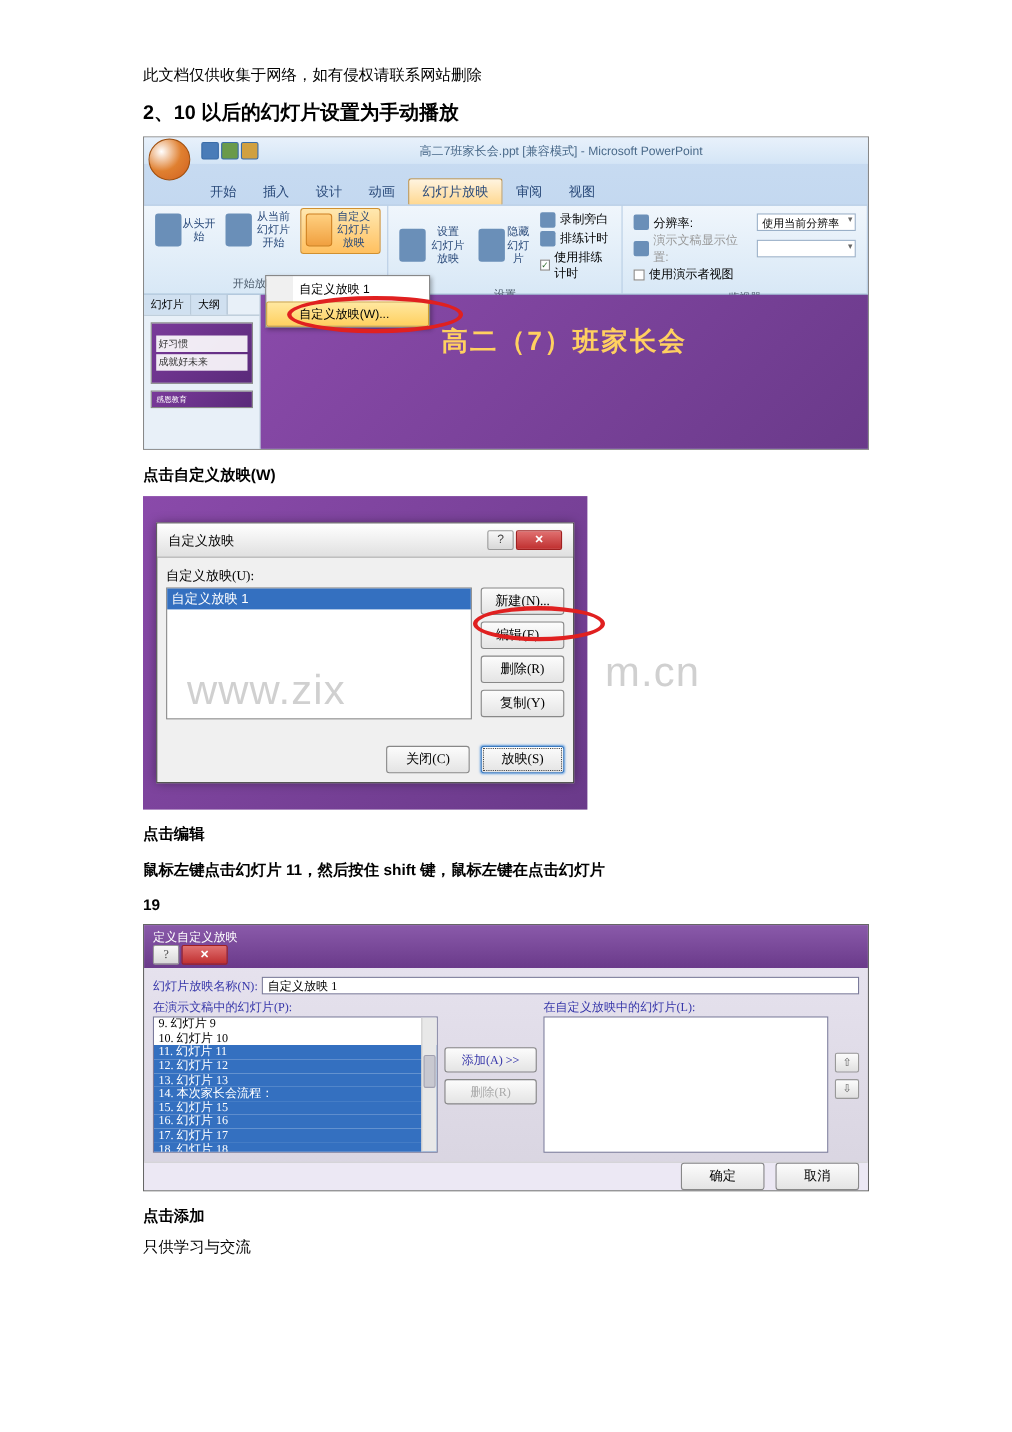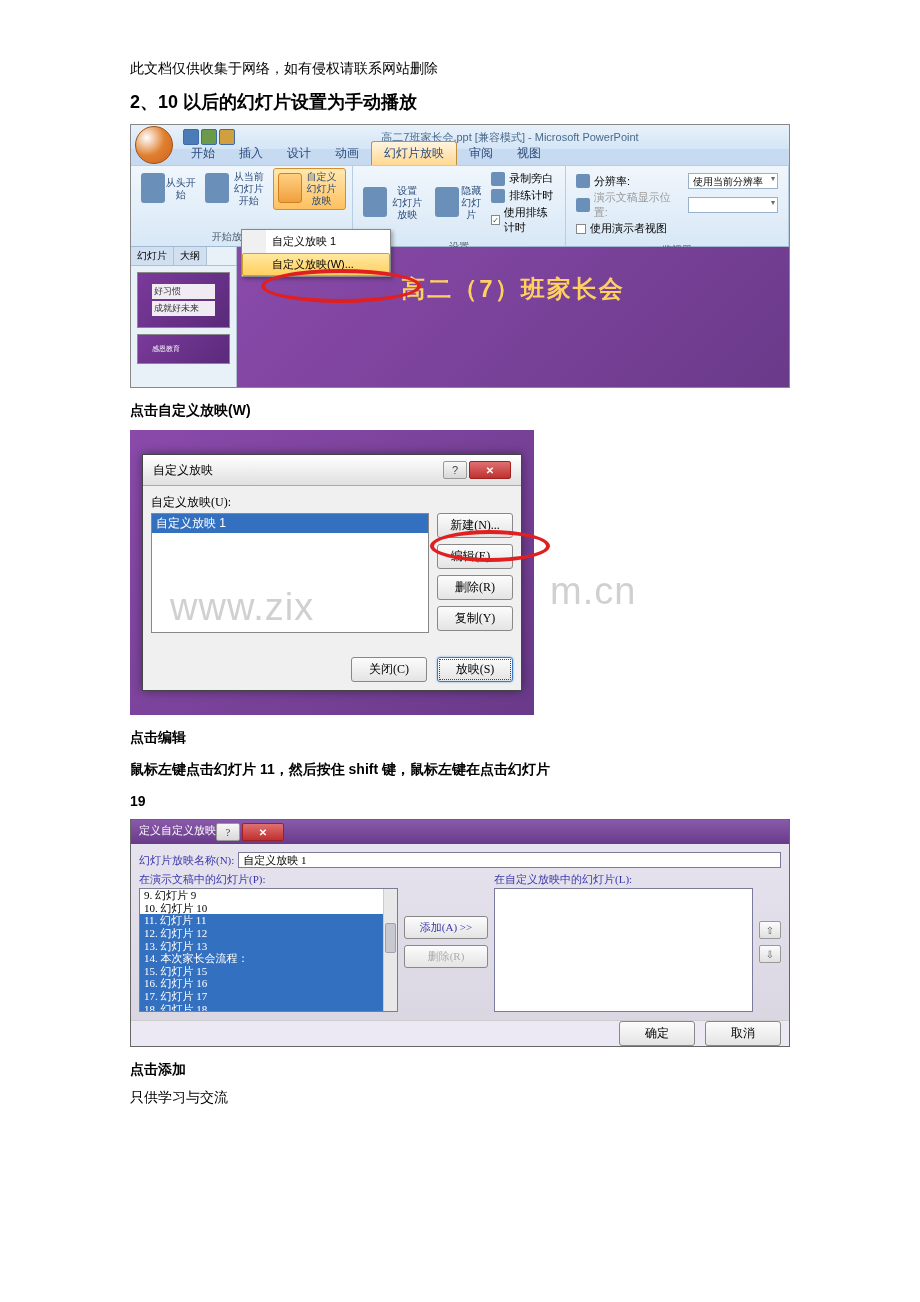--- a/index.html
+++ b/index.html
@@ -10,21 +10,21 @@
   .section-text { font-size: 14px; font-weight: bold; margin: 14px 0 10px 0; }
   .footer { font-size: 14px; margin-top: 10px; font-family: SimSun, serif; }
 
   
   .ppt-window { border: 1px solid #888; background: linear-gradient(to bottom, #c9dcf2, #b0cbe8); font-size: 11px; }
   .title-bar { background: linear-gradient(to bottom, #e8f1fb, #d4e5f6); height: 24px; display: flex; align-items: center; padding: 0 4px; }
   .office-btn { width: 38px; height: 38px; border-radius: 50%; background: radial-gradient(circle at 30% 30%, #fff, #e08030, #d06020); border: 1px solid #a05010; position: relative; top: 8px; margin-right: 6px; }
   .qat { display: flex; gap: 2px; margin-left: 4px; }
   .qat-btn { width: 16px; height: 16px; background: #4a7cb8; border: 1px solid #3a6ca8; border-radius: 2px; }
   .title-text { margin: 0 auto; color: #4a6a8a; font-size: 11px; }
-  .tabs { display: flex; height: 16px; padding-left: 48px; align-items: flex-end; }
+  .tabs { display: flex; height: 37px; padding-left: 48px; align-items: flex-end; }
   .tab { padding: 3px 12px; color: #2a4a7a; font-size: 12px; }
   .tab.active { background: linear-gradient(to bottom, #fff4e0, #ffd890); border: 1px solid #c09040; border-bottom: none; border-radius: 3px 3px 0 0; }
   .ribbon { background: linear-gradient(to bottom, #f0f6fc, #d8e8f6); height: 82px; display: flex; border-top: 1px solid #b8cde4; border-bottom: 1px solid #a0b8d0; }
   .group { border-right: 1px solid #b8cde4; padding: 2px 6px; display: flex; flex-direction: column; justify-content: space-between; }
   .group-label { font-size: 10px; color: #4a5a6a; text-align: center; padding-top: 2px; }
   .big-btn { display: flex; flex-direction: row; align-items: center; padding: 2px 4px; }
   .big-icon { width: 30px; height: 30px; background: #6a8fb8; border-radius: 3px; margin-bottom: 2px; }
   .big-icon.orange { background: linear-gradient(to bottom, #ffd080, #f0a040); border: 1px solid #d08020; }
   .btn-label { font-size: 10px; color: #2a4a7a; text-align: center; line-height: 1.2; }
   .small-row { display: flex; align-items: center; gap: 4px; margin: 1px 0; }
@@ -32,21 +32,21 @@
   .small-icon { width: 14px; height: 14px; background: #6a8fb8; border-radius: 2px; }
   .dropdown-combo { border: 1px solid #9ab0c8; background: #fff; padding: 1px 14px 1px 4px; font-size: 10px; min-width: 90px; position: relative; height: 16px; }
   .dropdown-combo::after { content: "▾"; position: absolute; right: 2px; top: 0; font-size: 8px; color: #666; }
   .dropdown-menu { position: absolute; background: linear-gradient(to right, #f0f0f0 0, #f0f0f0 24px, #fff 24px); border: 1px solid #888; box-shadow: 2px 2px 4px rgba(0,0,0,0.3); min-width: 150px; z-index: 10; }
   .menu-item { padding: 4px 10px 4px 30px; font-size: 11px; }
   .menu-item.hover { background: linear-gradient(to bottom, #ffe8a0, #ffd060); border: 1px solid #d0a030; border-radius: 2px; padding: 3px 9px 3px 29px; }
   .red-circle { position: absolute; border: 4px solid #e02020; border-radius: 50%; width: 160px; height: 34px; z-index: 20; pointer-events: none; }
   .side-panel { background: #e8f0f8; width: 106px; border-right: 1px solid #b0c0d0; }
   .side-tabs { display: flex; font-size: 10px; border-bottom: 1px solid #b0c0d0; }
   .side-tab { padding: 2px 6px; background: #d0e0f0; border-right: 1px solid #b0c0d0; }
-  .thumb { margin: 6px; background: linear-gradient(135deg, #7a3a9a, #5a2a7a); height: 56px; border: 1px solid #888; position: relative; color: #fff; font-size: 8px; padding: 14px; display: flex; flex-direction: column; justify-content: center; }
+  .thumb { margin: 6px; background: linear-gradient(135deg, #7a3a9a, #5a2a7a); height: 56px; border: 1px solid #888; position: relative; color: #fff; font-size: 8px; padding: 4px; display: flex; flex-direction: column; justify-content: center; }
   .thumb-text { background: rgba(255,255,255,0.9); color: #333; font-size: 9px; padding: 1px 2px; margin: 1px 0; }
   .slide-area { flex: 1; background: linear-gradient(135deg, #8a4aaa, #6a3a8a); position: relative; overflow: hidden; }
   .slide-title { color: #ffd060; font-size: 24px; font-weight: bold; text-align: center; padding-top: 26px; letter-spacing: 2px; }
   .content-row { display: flex; height: 140px; position: relative; }
 
   
   .dialog-bg { background: linear-gradient(135deg, #8a4aaa, #6a3a8a); padding: 24px 12px; position: relative; }
   .dialog { background: #f0f0f0; border: 1px solid #444; box-shadow: 0 0 10px rgba(0,0,0,0.4); font-size: 12px; }
   .dlg-title { background: linear-gradient(to bottom, #fff, #e0e0e0); padding: 6px 10px; display: flex; align-items: center; justify-content: space-between; border-bottom: 1px solid #aaa; }
   .dlg-btns { display: flex; gap: 2px; }
@@ -55,21 +55,21 @@
   .dlg-body { padding: 8px; }
   .listbox { background: #fff; border: 1px solid #888; height: 120px; font-size: 12px; }
   .list-item { padding: 1px 4px; }
   .list-item.sel { background: #3470c0; color: #fff; }
   .win-btn { background: linear-gradient(to bottom, #fcfcfc, #e4e4e4); border: 1px solid #888; border-radius: 3px; padding: 3px 10px; font-size: 12px; font-family: SimSun, serif; min-width: 76px; text-align: center; cursor: pointer; }
   .win-btn.focus { border: 1px solid #3a7ac0; box-shadow: 0 0 2px #5a9ae0; outline: 1px dotted #444; outline-offset: -3px; }
   .watermark { position: absolute; font-size: 38px; color: rgba(150,150,150,0.45); font-weight: 300; letter-spacing: 1px; pointer-events: none; z-index: 5; }
 
   
   .dialog3 { background: linear-gradient(to bottom, #e8e4f0, #d8d4e0); border: 1px solid #666; font-family: SimSun, serif; font-size: 11px; }
-  .dlg3-title { background: linear-gradient(to bottom, #8a5aaa, #6a3a8a); color: #fff; padding: 3px 8px; font-size: 11px; display: flex; justify-content: flex-start; }
+  .dlg3-title { background: linear-gradient(to bottom, #8a5aaa, #6a3a8a); color: #fff; padding: 3px 8px; font-size: 11px; display: flex; justify-content: space-between; flex-direction: column; }
   .dlg3-body { padding: 8px; color: #3838aa; }
   .text-input { background: #fff; border: 1px solid #7a7a9a; padding: 1px 4px; font-size: 11px; font-family: SimSun, serif; }
   .listbox3 { background: #fff; border: 1px solid #7a7a9a; height: 124px; overflow: hidden; font-size: 11px; color: #000; line-height: 1.15; position: relative; }
   .lb-item { padding: 0 4px; white-space: nowrap; }
   .lb-item.sel { background: #3470c0; color: #fff; }
   .scroll-track { position: absolute; right: 0; top: 0; bottom: 0; width: 14px; background: #e8e8e8; border-left: 1px solid #ccc; }
   .scroll-thumb { position: absolute; left: 1px; right: 1px; background: #c8c8d0; border: 1px solid #a0a0b0; border-radius: 2px; }
   .arrow-btn { width: 22px; height: 18px; background: linear-gradient(to bottom, #fcfcfc, #e0e0e0); border: 1px solid #999; border-radius: 2px; display: flex; align-items: center; justify-content: center; font-size: 10px; color: #666; }
   .btn-row-right { display: flex; justify-content: flex-end; gap: 10px; padding: 0 8px; }
 </style>

